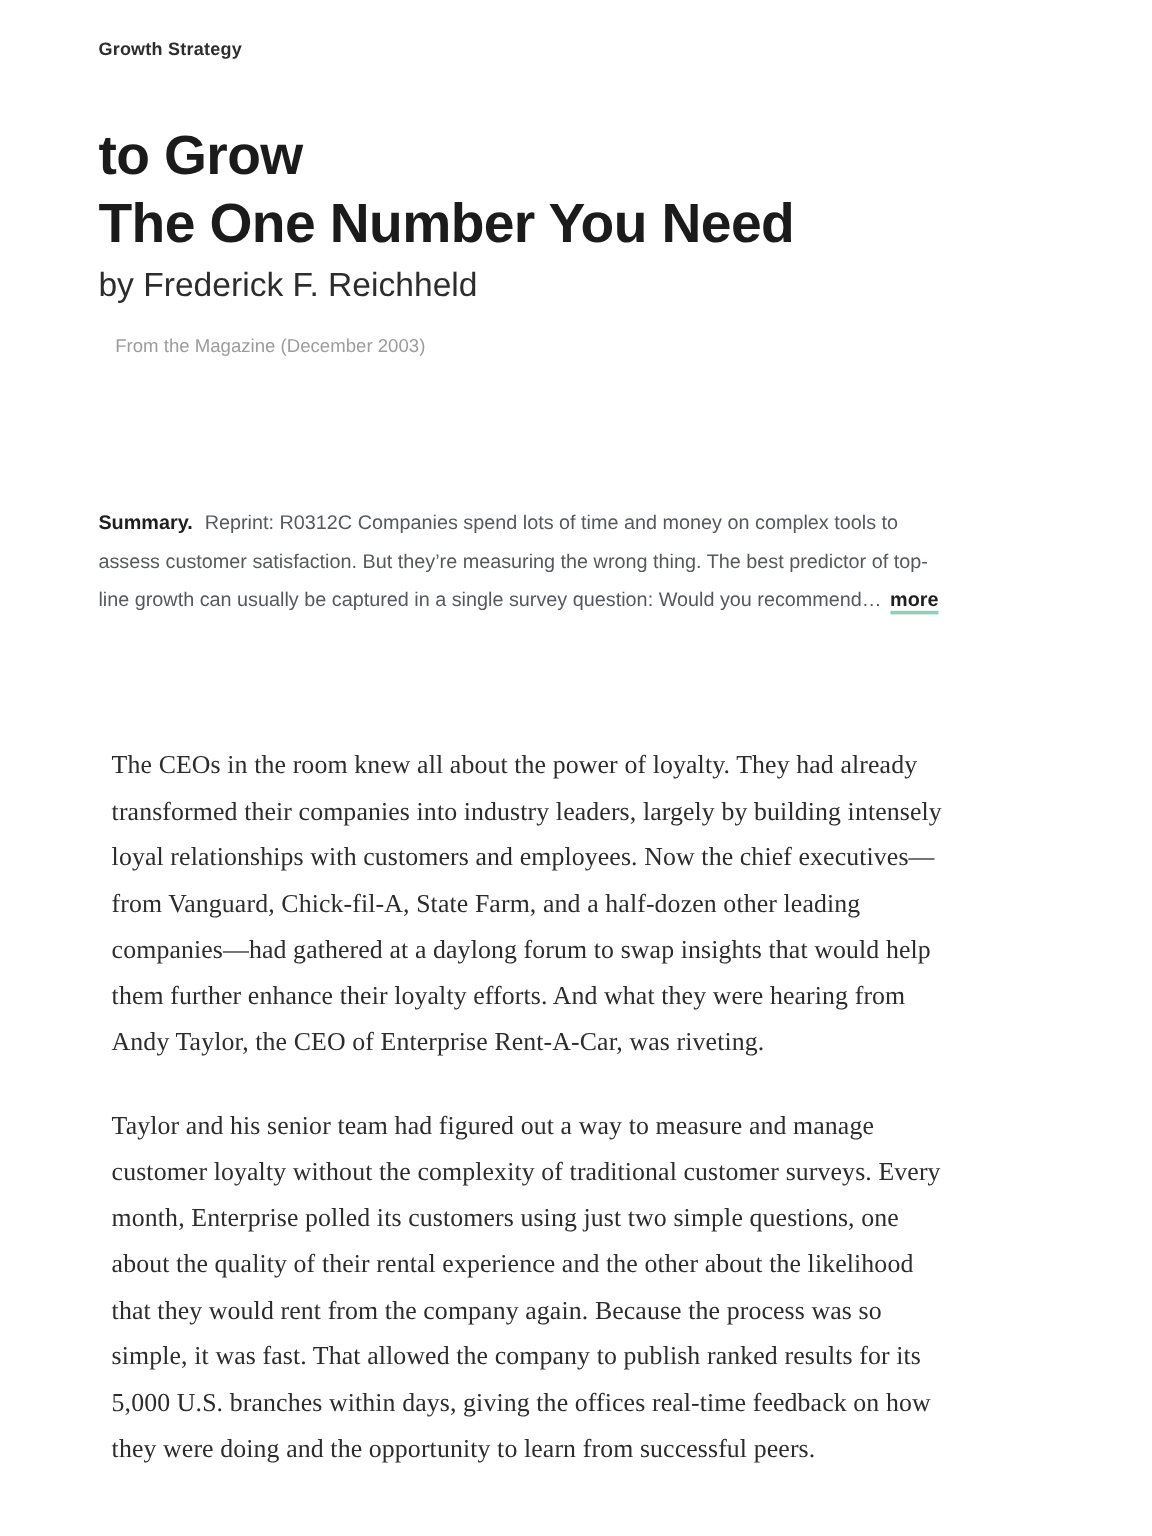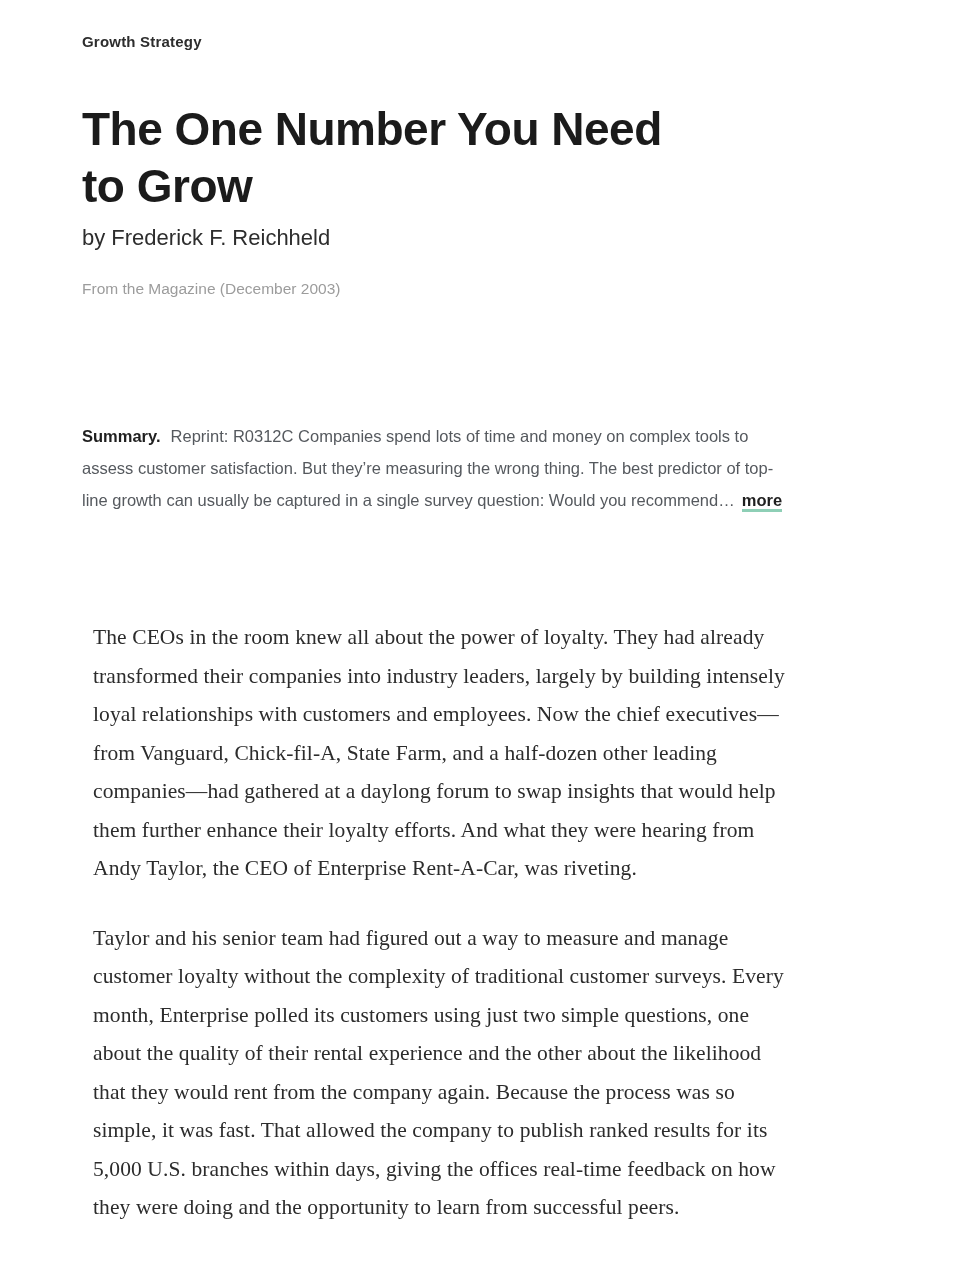--- a/index.html
+++ b/index.html
@@ -31,30 +31,31 @@
     font-size: 46px;
     font-weight: 700;
     line-height: 57px;
     letter-spacing: -0.5px;
     color: #1b1b1b;
     max-width: 720px;
   }
   h1.article-title .title-line { display: block; }
   .byline {
     margin-top: 10px;
-    font-size: 22px;
+    font-size: 28px;
     font-weight: 400;
     line-height: 26px;
     color: #2d2d2d;
   }
   .source {
     margin-top: 29px;
     font-size: 15.5px;
     font-weight: 400;
     color: #9c9c9c;
+    margin-left: 14px;
   }
   .summary {
     margin-top: 122px;
     max-width: 772px;
     font-size: 16.5px;
     line-height: 32px;
     color: #55595e;
   }
   .summary .summary-label {
     font-weight: 700;
@@ -85,22 +86,22 @@
   }
 </style>
 </head>
 <body>
 
 <div class="page">
 
   <a class="category">Growth Strategy</a>
 
   <h1 class="article-title">
+    <span class="title-line">to Grow</span>
     <span class="title-line">The One Number You Need</span>
-    <span class="title-line">to Grow</span>
   </h1>
 
   <div class="byline">by Frederick F. Reichheld</div>
 
   <div class="source">From the Magazine (December 2003)</div>
 
   <p class="summary"><span class="summary-label">Summary.</span><span>Reprint: R0312C Companies spend lots of time and money on complex tools to assess customer satisfaction. But they’re measuring the wrong thing. The best predictor of top-line growth can usually be captured in a single survey question: Would you recommend…</span><a class="more-link">more</a></p>
 
   <div class="article-body">
     <p>The CEOs in the room knew all about the power of loyalty. They had already transformed their companies into industry leaders, largely by building intensely loyal relationships with customers and employees. Now the chief executives—from Vanguard, Chick-fil-A, State Farm, and a half-dozen other leading companies—had gathered at a daylong forum to swap insights that would help them further enhance their loyalty efforts. And what they were hearing from Andy Taylor, the CEO of Enterprise Rent-A-Car, was riveting.</p>

